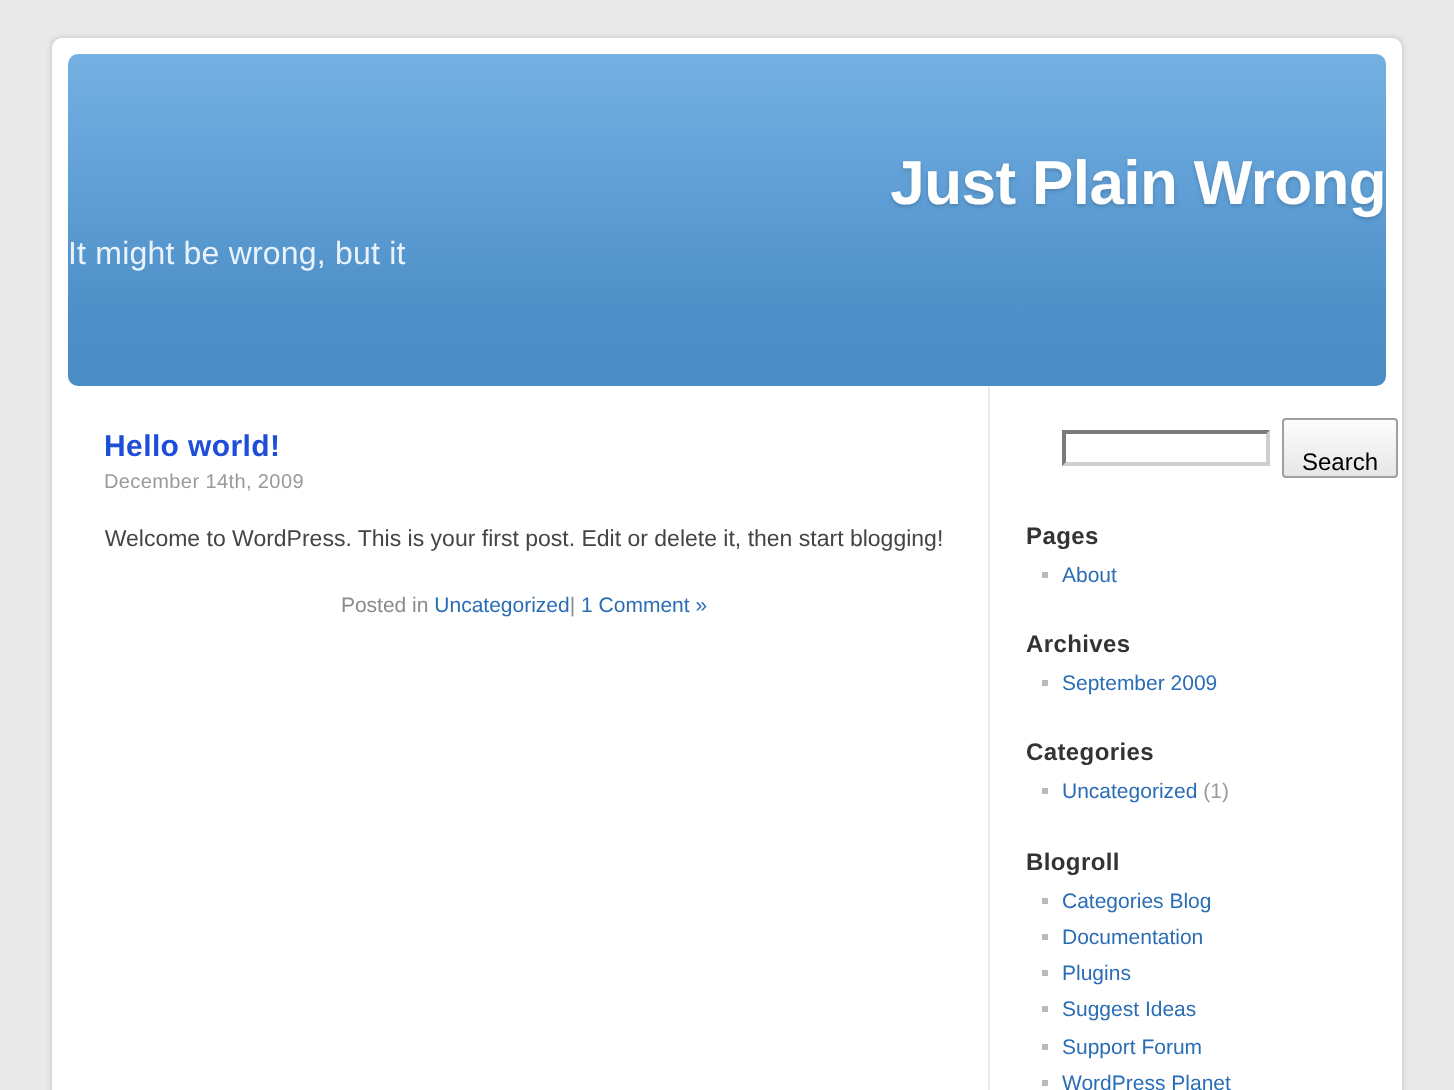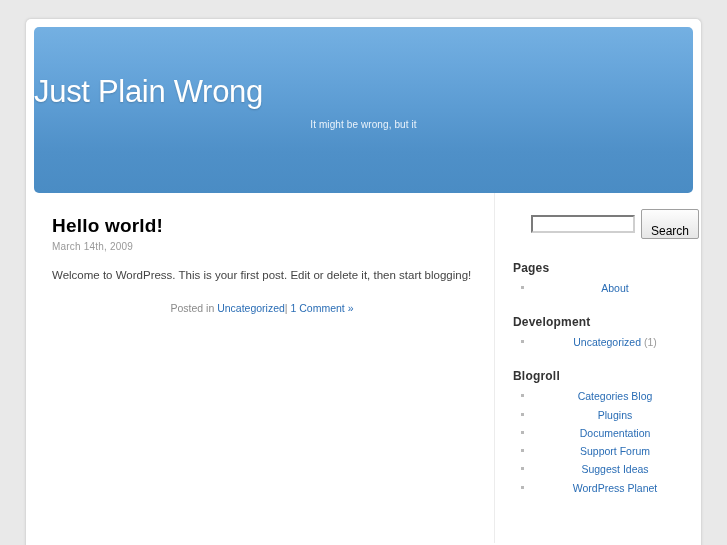--- a/index.html
+++ b/index.html
@@ -43,32 +43,32 @@
                 #74b0e2 0%,
                 #69a7dc 22%,
                 #5c9cd3 48%,
                 #4f90c8 75%,
                 #4a8cc4 100%);
     overflow: hidden;
   }
   #site-title {
     margin: 0;
     padding-top: 48px;
-    text-align: left;
+    text-align: right;
     font-size: 31px;
-    font-weight: normal;
+    font-weight: bold;
     line-height: 1.1;
     letter-spacing: -0.3px;
     color: #ffffff;
     text-shadow: 0 1px 2px rgba(0,0,0,0.18);
   }
   #site-description {
     margin: 10px 0 0 0;
-    text-align: center;
-    font-size: 10px;
+    text-align: left;
+    font-size: 16px;
     color: #eaf3fb;
     letter-spacing: 0.1px;
   }
 
   
   #main-columns {
     display: flex;
     align-items: stretch;
     padding: 0 8px;
     min-height: 350px;
@@ -80,36 +80,37 @@
   }
   #sidebar-col {
     flex: 1;
     border-left: 1px solid #ececec;
     padding: 16px 10px 0 18px;
   }
 
   
   .post-title {
     margin: 0 0 4px 0;
-    font-size: 19px;
+    font-size: 15px;
     font-weight: bold;
-    color: #000000;
+    color: #1d4ed8;
     letter-spacing: 0.2px;
   }
   .post-date {
     margin: 0 0 15px 0;
     font-size: 10px;
     color: #999999;
     letter-spacing: 0.2px;
   }
   .post-body {
     margin: 0 0 18px 0;
     font-size: 11.5px;
     line-height: 1.5;
     color: #444444;
+    text-align: center;
   }
   .post-meta {
     margin: 0;
     text-align: center;
     font-size: 10.5px;
     color: #8a8a8a;
   }
   .post-meta a {
     color: #2a6db5;
     text-decoration: none;
@@ -158,21 +159,20 @@
     margin: 0;
     padding: 0;
     list-style: none;
   }
   .widget-list li {
     position: relative;
     padding: 0 0 3px 18px;
     font-size: 10.5px;
     line-height: 1.45;
     color: #888888;
-    text-align: center;
   }
   .widget-list li .bullet {
     position: absolute;
     left: 8px;
     top: 5px;
     width: 3px;
     height: 3px;
     background: #b9b9b9;
   }
   .widget-list a {
@@ -189,21 +189,21 @@
   <div id="site-header">
     <h1 id="site-title">Just Plain Wrong</h1>
     <p id="site-description">It might be wrong, but it</p>
   </div>
 
   <div id="main-columns">
 
     <div id="content-col">
       <div class="post">
         <h2 class="post-title">Hello world!</h2>
-        <div class="post-date">March 14th, 2009</div>
+        <div class="post-date">December 14th, 2009</div>
         <p class="post-body">Welcome to WordPress. This is your first post. Edit or delete it, then start blogging!</p>
         <p class="post-meta">
           <span>Posted in</span>
           <a href="#">Uncategorized</a><span class="sep">|</span>
           <a href="#">1 Comment »</a>
         </p>
       </div>
     </div>
 
     <div id="sidebar-col">
@@ -216,54 +216,63 @@
       <div class="widget">
         <h3 class="widget-title">Pages</h3>
         <ul class="widget-list">
           <li>
             <span class="bullet"></span>
             <a href="#">About</a>
           </li>
         </ul>
       </div>
 
-
-      <div class="widget">
-        <h3 class="widget-title">Development</h3>
+      <div class="widget">
+        <h3 class="widget-title">Archives</h3>
+        <ul class="widget-list">
+          <li>
+            <span class="bullet"></span>
+            <a href="#">September 2009</a>
+          </li>
+        </ul>
+      </div>
+
+      <div class="widget">
+        <h3 class="widget-title">Categories</h3>
         <ul class="widget-list">
           <li>
             <span class="bullet"></span>
             <a href="#">Uncategorized</a>
             <span class="count">(1)</span>
           </li>
         </ul>
       </div>
 
       <div class="widget">
         <h3 class="widget-title">Blogroll</h3>
         <ul class="widget-list">
           <li>
             <span class="bullet"></span>
             <a href="#">Categories Blog</a>
           </li>
           <li>
             <span class="bullet"></span>
+            <a href="#">Documentation</a>
+          </li>
+          <li>
+            <span class="bullet"></span>
             <a href="#">Plugins</a>
           </li>
           <li>
             <span class="bullet"></span>
-            <a href="#">Documentation</a>
+            <a href="#">Suggest Ideas</a>
           </li>
           <li>
             <span class="bullet"></span>
             <a href="#">Support Forum</a>
-          </li>
-          <li>
-            <span class="bullet"></span>
-            <a href="#">Suggest Ideas</a>
           </li>
           <li>
             <span class="bullet"></span>
             <a href="#">WordPress Planet</a>
           </li>
         </ul>
       </div>
 
     </div>
   </div>

